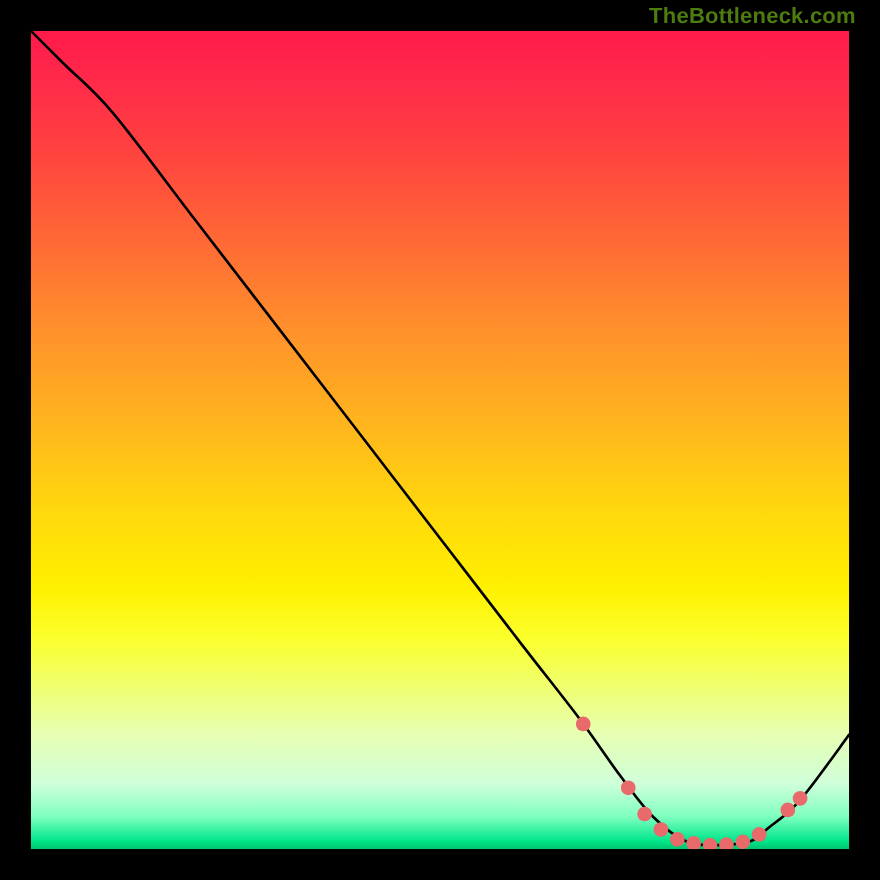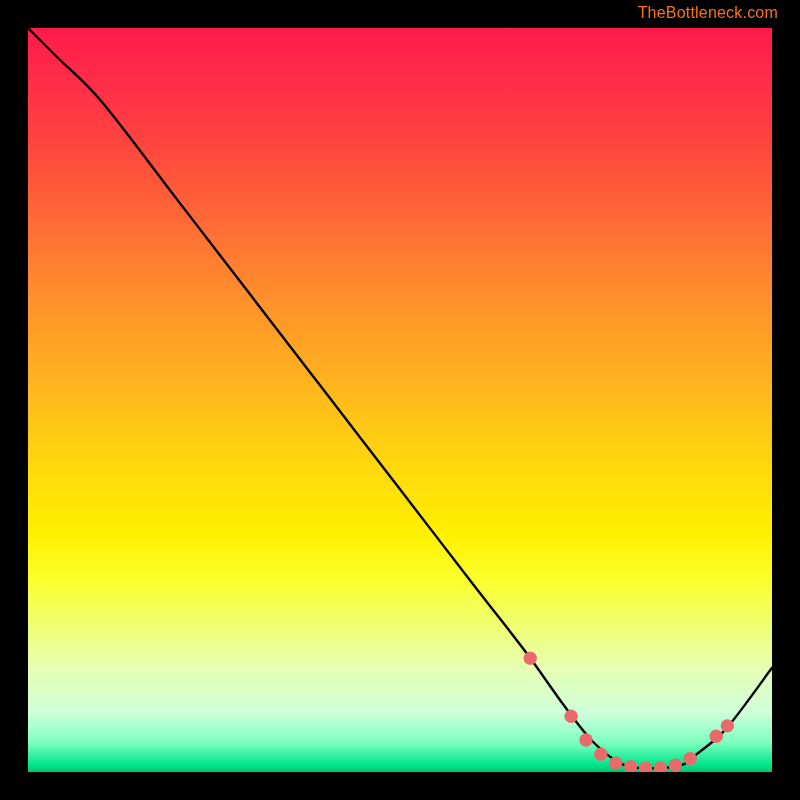--- a/index.html
+++ b/index.html
@@ -7,23 +7,23 @@
     width: 800px;
     height: 800px;
     background: #000;
     position: relative;
     font-family: Arial, Helvetica, sans-serif;
   }
   .watermark {
     position: absolute;
     top: 4px;
     right: 22px;
-    color: #f97316;
-    font-size: 16px;
-    font-weight: 400;
+    color: #4d7c0f;
+    font-size: 20px;
+    font-weight: 700;
     z-index: 10;
     letter-spacing: 0.2px;
   }
   .plot-area {
     position: absolute;
     left: 28px;
     top: 28px;
     width: 744px;
     height: 744px;
     overflow: hidden;

